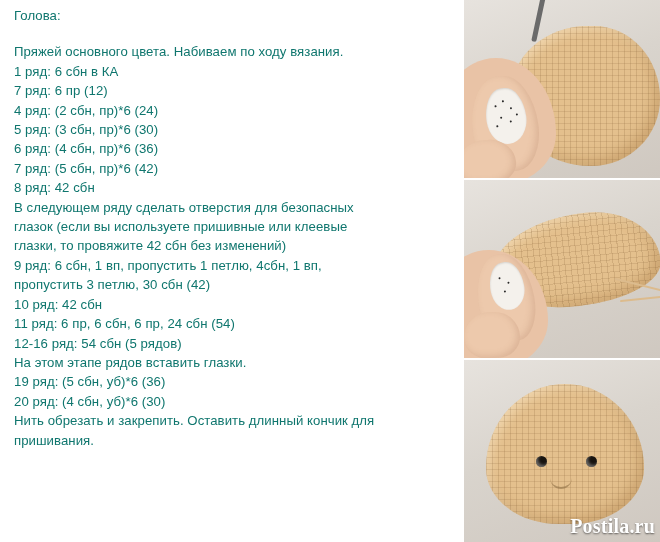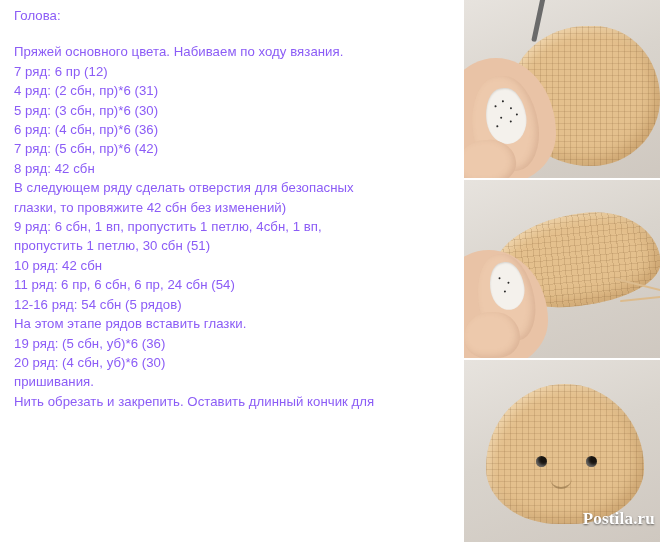--- a/index.html
+++ b/index.html
@@ -26,21 +26,21 @@
     top: 0;
     width: 464px;
     height: 542px;
     background: #ffffff;
     box-sizing: border-box;
     padding: 6px 6px 4px 14px;
   }
   .line {
     font-size: 13.2px;
     line-height: 19.4px;
-    color: #8b5cf6;
+    color: #0f766e;
     white-space: pre-wrap;
     letter-spacing: 0.05px;
   }
   .line.heading {
     margin-bottom: 17px;
   }
   
   #photo-col {
     position: absolute;
     left: 464px;
@@ -130,60 +130,62 @@
     height: 11px;
     border: 0;
     border-bottom: 2px solid #8b6c42;
     border-radius: 0 0 40px 40px;
     opacity: .55;
   }
   
   #watermark {
     position: absolute;
     right: 5px;
-    bottom: 13px;
-    font-size: 17px;
+    bottom: 4px;
+    font-size: 20px;
     font-weight: bold;
     color: #ffffff;
     text-shadow: 0 1px 2px rgba(0,0,0,.55);
     letter-spacing: .2px;
     font-family: "Liberation Serif", serif;
   }
   #watermark .dotru {
     color: #ffffff;
     font-weight: bold;
   }
 </style>
 </head>
 <body>
 
 <div id="page">
 
   <div id="text-col">
     <div class="line heading">Голова:</div>
 
     <div class="line">Пряжей основного цвета. Набиваем по ходу вязания.</div>
+    <div class="line">1 ряд: 6 сбн в КА</div>
     <div class="line">7 ряд: 6 пр (12)</div>
-    <div class="line">4 ряд: (2 сбн, пр)*6 (31)</div>
+    <div class="line">4 ряд: (2 сбн, пр)*6 (24)</div>
     <div class="line">5 ряд: (3 сбн, пр)*6 (30)</div>
     <div class="line">6 ряд: (4 сбн, пр)*6 (36)</div>
     <div class="line">7 ряд: (5 сбн, пр)*6 (42)</div>
     <div class="line">8 ряд: 42 сбн</div>
     <div class="line">В следующем ряду сделать отверстия для безопасных</div>
+    <div class="line">глазок (если вы используете пришивные или клеевые</div>
     <div class="line">глазки, то провяжите 42 сбн без изменений)</div>
     <div class="line">9 ряд: 6 сбн, 1 вп, пропустить 1 петлю, 4сбн, 1 вп,</div>
-    <div class="line">пропустить 1 петлю, 30 сбн (51)</div>
+    <div class="line">пропустить 3 петлю, 30 сбн (42)</div>
     <div class="line">10 ряд: 42 сбн</div>
     <div class="line">11 ряд: 6 пр, 6 сбн, 6 пр, 24 сбн (54)</div>
     <div class="line">12-16 ряд: 54 сбн (5 рядов)</div>
     <div class="line">На этом этапе рядов вставить глазки.</div>
     <div class="line">19 ряд: (5 сбн, уб)*6 (36)</div>
     <div class="line">20 ряд: (4 сбн, уб)*6 (30)</div>
+    <div class="line">Нить обрезать и закрепить. Оставить длинный кончик для</div>
     <div class="line">пришивания.</div>
-    <div class="line">Нить обрезать и закрепить. Оставить длинный кончик для</div>
   </div>
 
   <div id="photo-col">
 
     <div class="photo" id="photo-1">
       <div class="bg-wall"></div>
 
       <div class="hook" style="left:72px; top:-4px; width:5px; height:46px; transform:rotate(12deg);"></div>
 
       <div class="crochet" style="left:46px; top:26px; width:150px; height:140px; border-radius:52% 44% 46% 54% / 50% 52% 48% 50%;">

